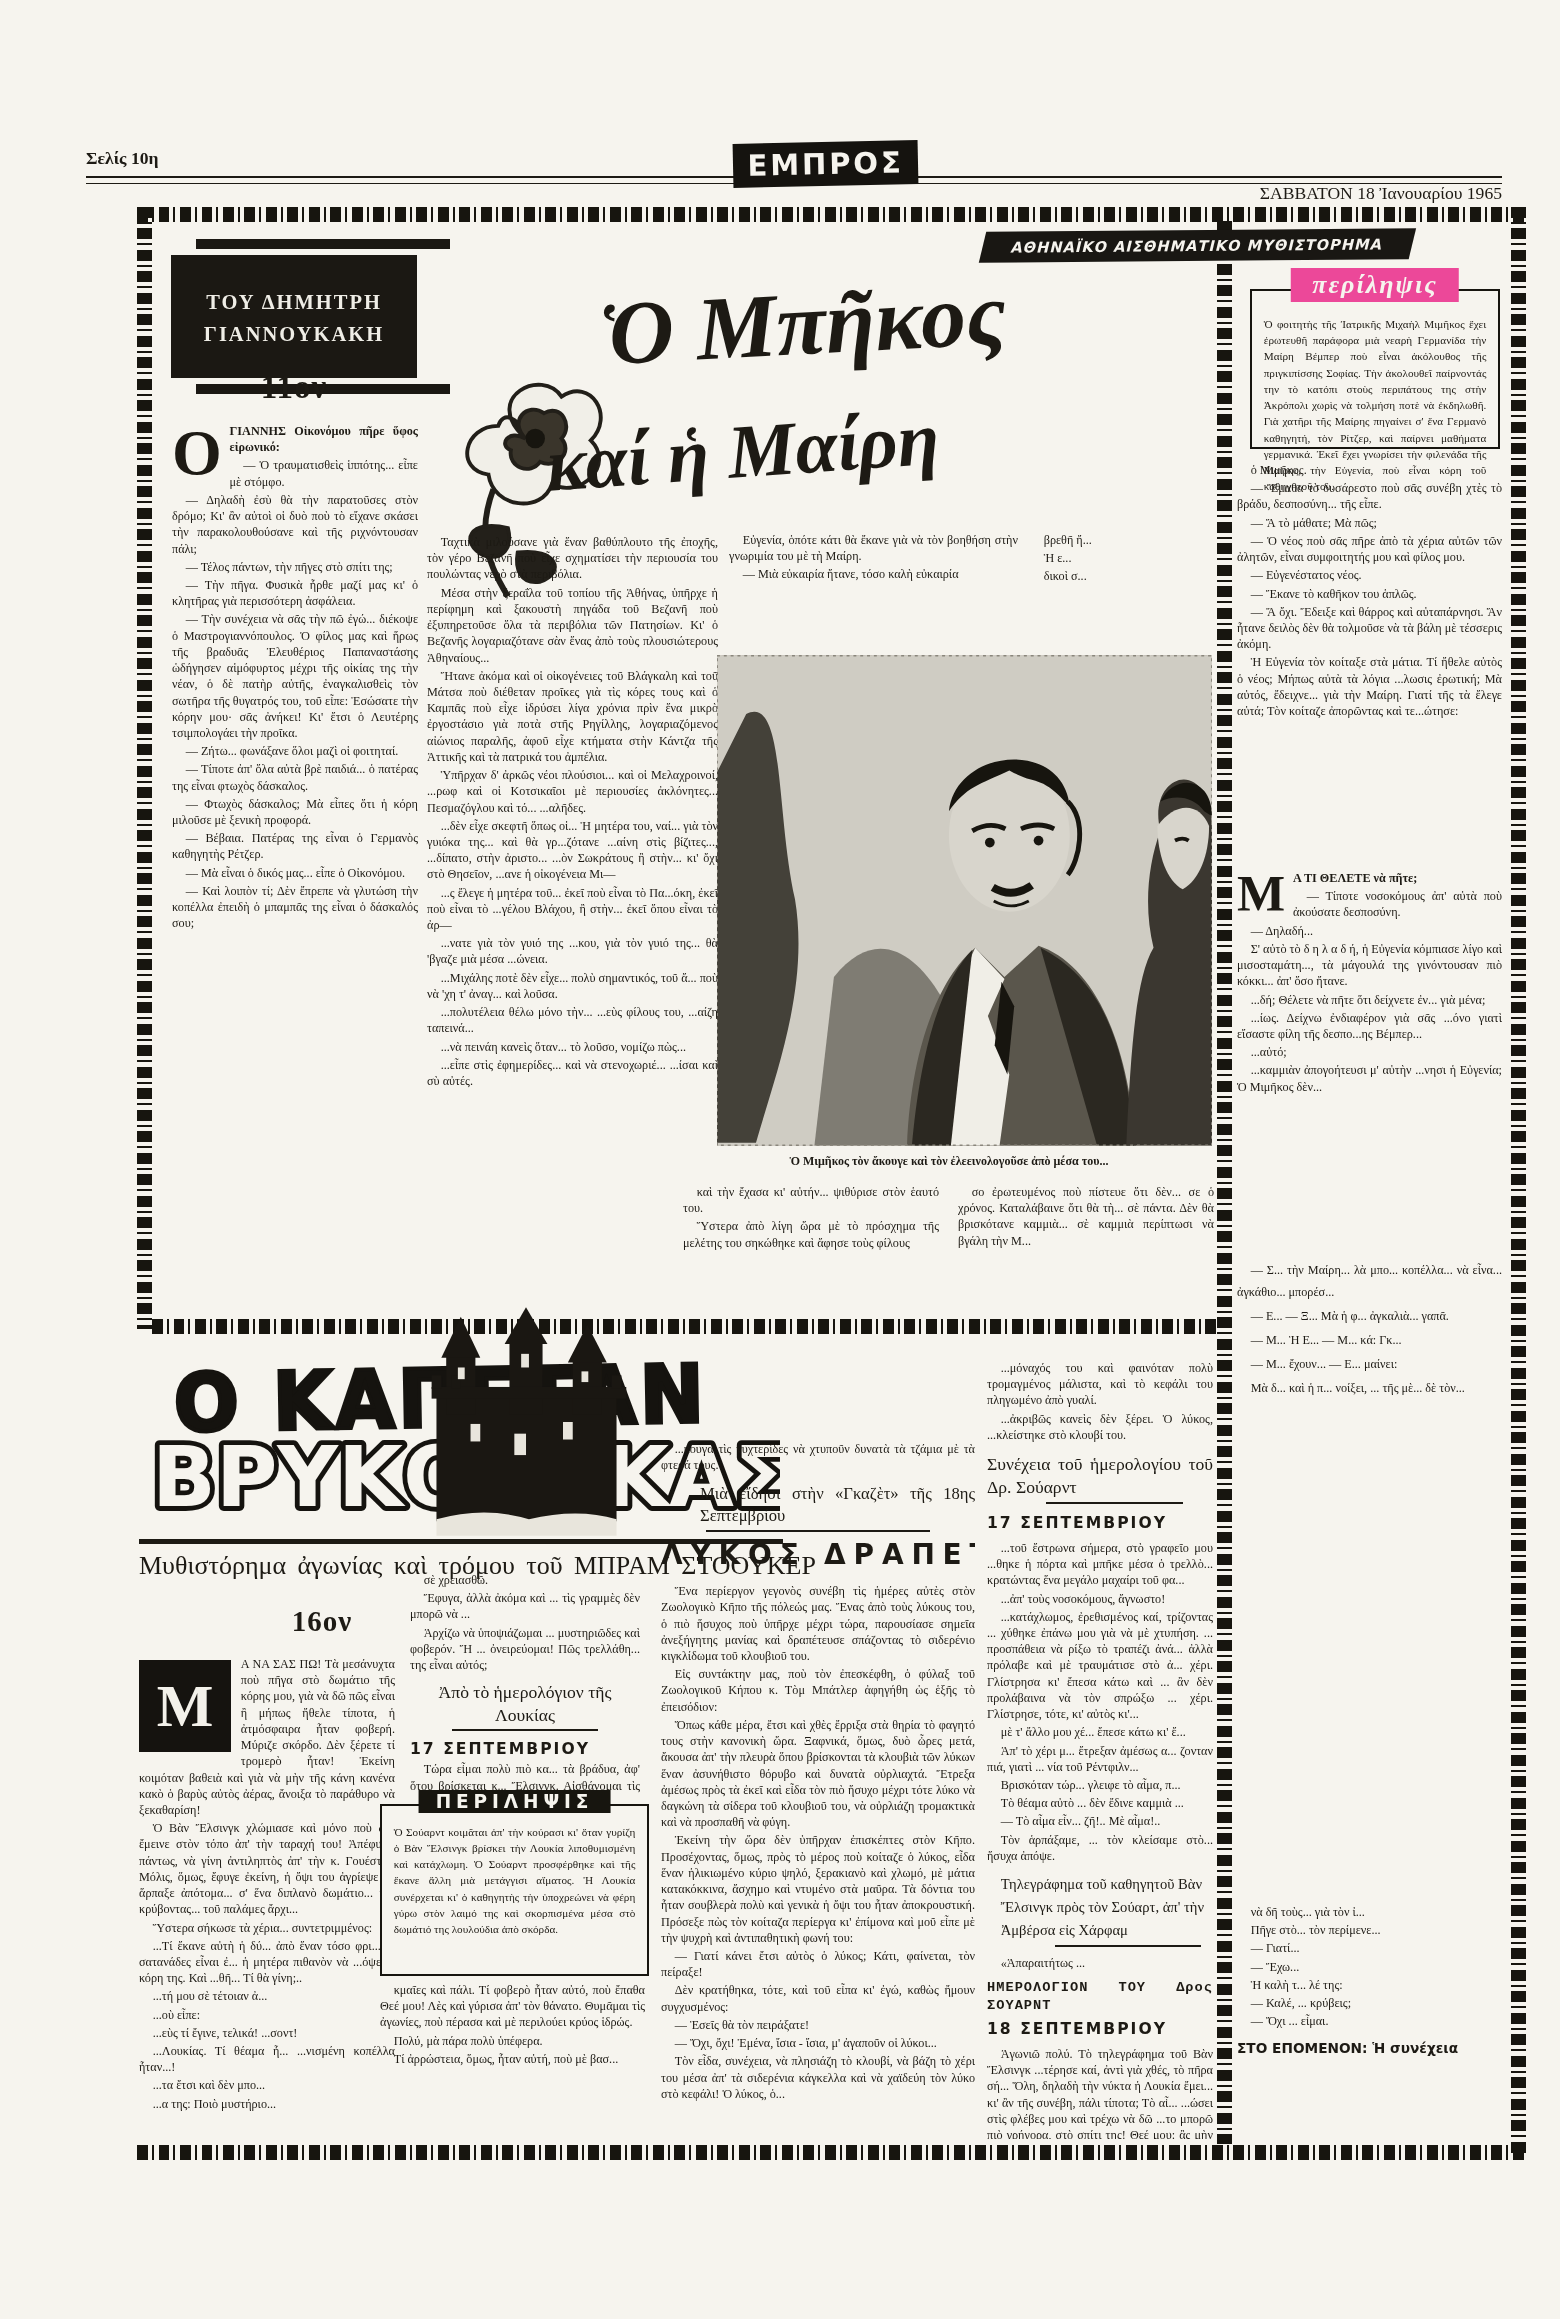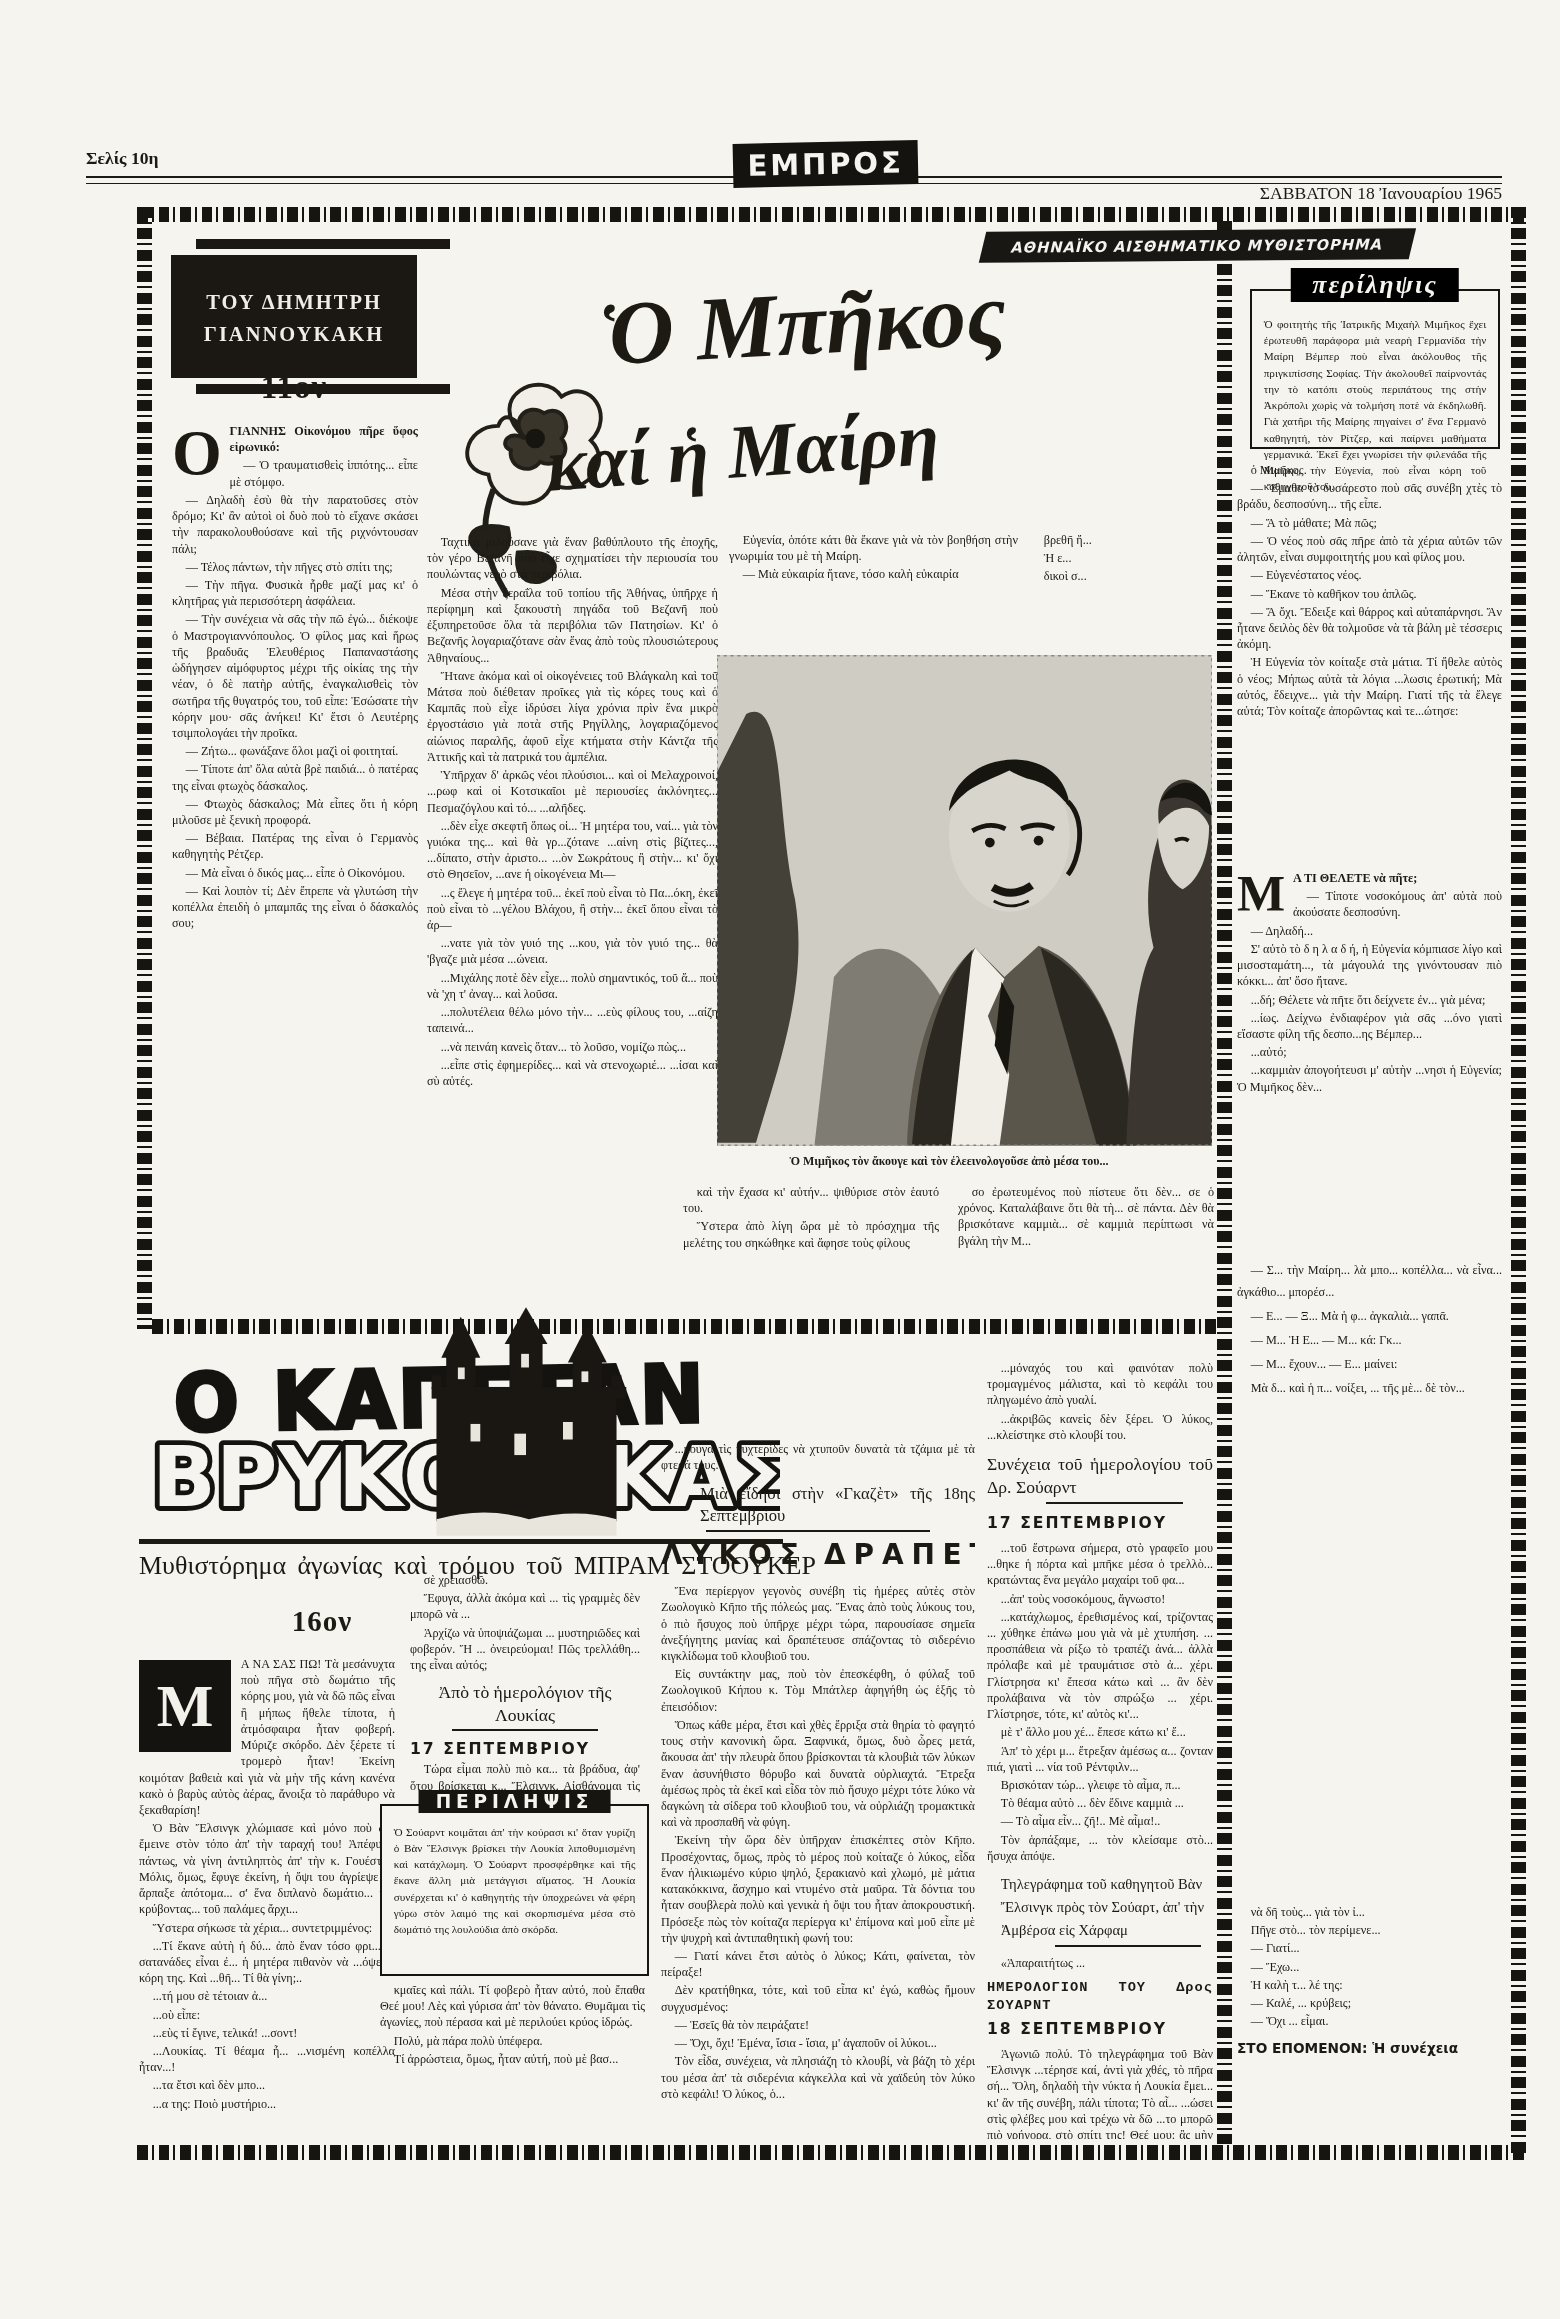--- a/index.html
+++ b/index.html
@@ -26,21 +26,21 @@
   .script-title{font-style:italic;font-weight:bold;white-space:nowrap;line-height:.9;}
   .t1{font-size:90px;transform:rotate(-3deg);}
   .t2{font-size:76px;transform:rotate(-4deg);}
   .col p{margin:0 0 2px 0;text-indent:13.7px;text-align:justify;}
   .col{font-size:12.2px;line-height:1.33;}
   .dropcap{float:left;font-size:64px;line-height:.82;font-weight:bold;padding:3.9px 7.8px 0 0;}
   .dropcap-m{float:left;width:92px;height:92px;background:#15130f;color:#f3f1ea;font-size:60px;
         font-weight:bold;text-align:center;line-height:92px;margin:3.9px 9.8px 3.9px 0;}
   .dropcap-m2{float:left;font-size:51px;line-height:.85;font-weight:bold;padding:2px 7.8px 0 0;}
   .synopsis-box{border:2.9px solid #17150f;background:#f6f4ee;}
-  .synopsis-label{position:absolute;top:-23.4px;left:50%;transform:translateX(-50%);background:#000000;
+  .synopsis-label{position:absolute;top:-23.4px;left:50%;transform:translateX(-50%);background:#ec4899;
         color:#f6f4ee;font-weight:bold;font-style:italic;font-size:26px;padding:2px 21.5px;letter-spacing:2px;white-space:nowrap;}
   .synopsis-label2{position:absolute;top:-15.6px;left:50%;transform:translateX(-50%);background:#17150f;
         color:#f6f4ee;font-weight:bold;font-family:"DejaVu Sans",sans-serif;font-size:18.5px;padding:1px 17.6px;letter-spacing:4.9px;white-space:nowrap;}
   .synopsis-text{padding:25px 11.7px 9.8px 11.7px;font-size:11.2px;line-height:1.45;text-align:justify;}
   .illus{background:#ccc9c0;background-image:repeating-linear-gradient(47deg,rgba(90,86,78,.12) 0 2px,rgba(0,0,0,0) 2px 4.9px);}
   .caption{font-size:12px;text-align:center;font-weight:bold;}
   
   .big-title1{font-family:"DejaVu Sans",sans-serif;font-weight:bold;font-size:76px;letter-spacing:3.9px;
         color:#15130f;-webkit-text-stroke:3.9px #15130f;transform:rotate(-1deg) scaleY(1.05);white-space:nowrap;}
   .subtitle{font-size:26px;word-spacing:4.9px;white-space:nowrap;}

